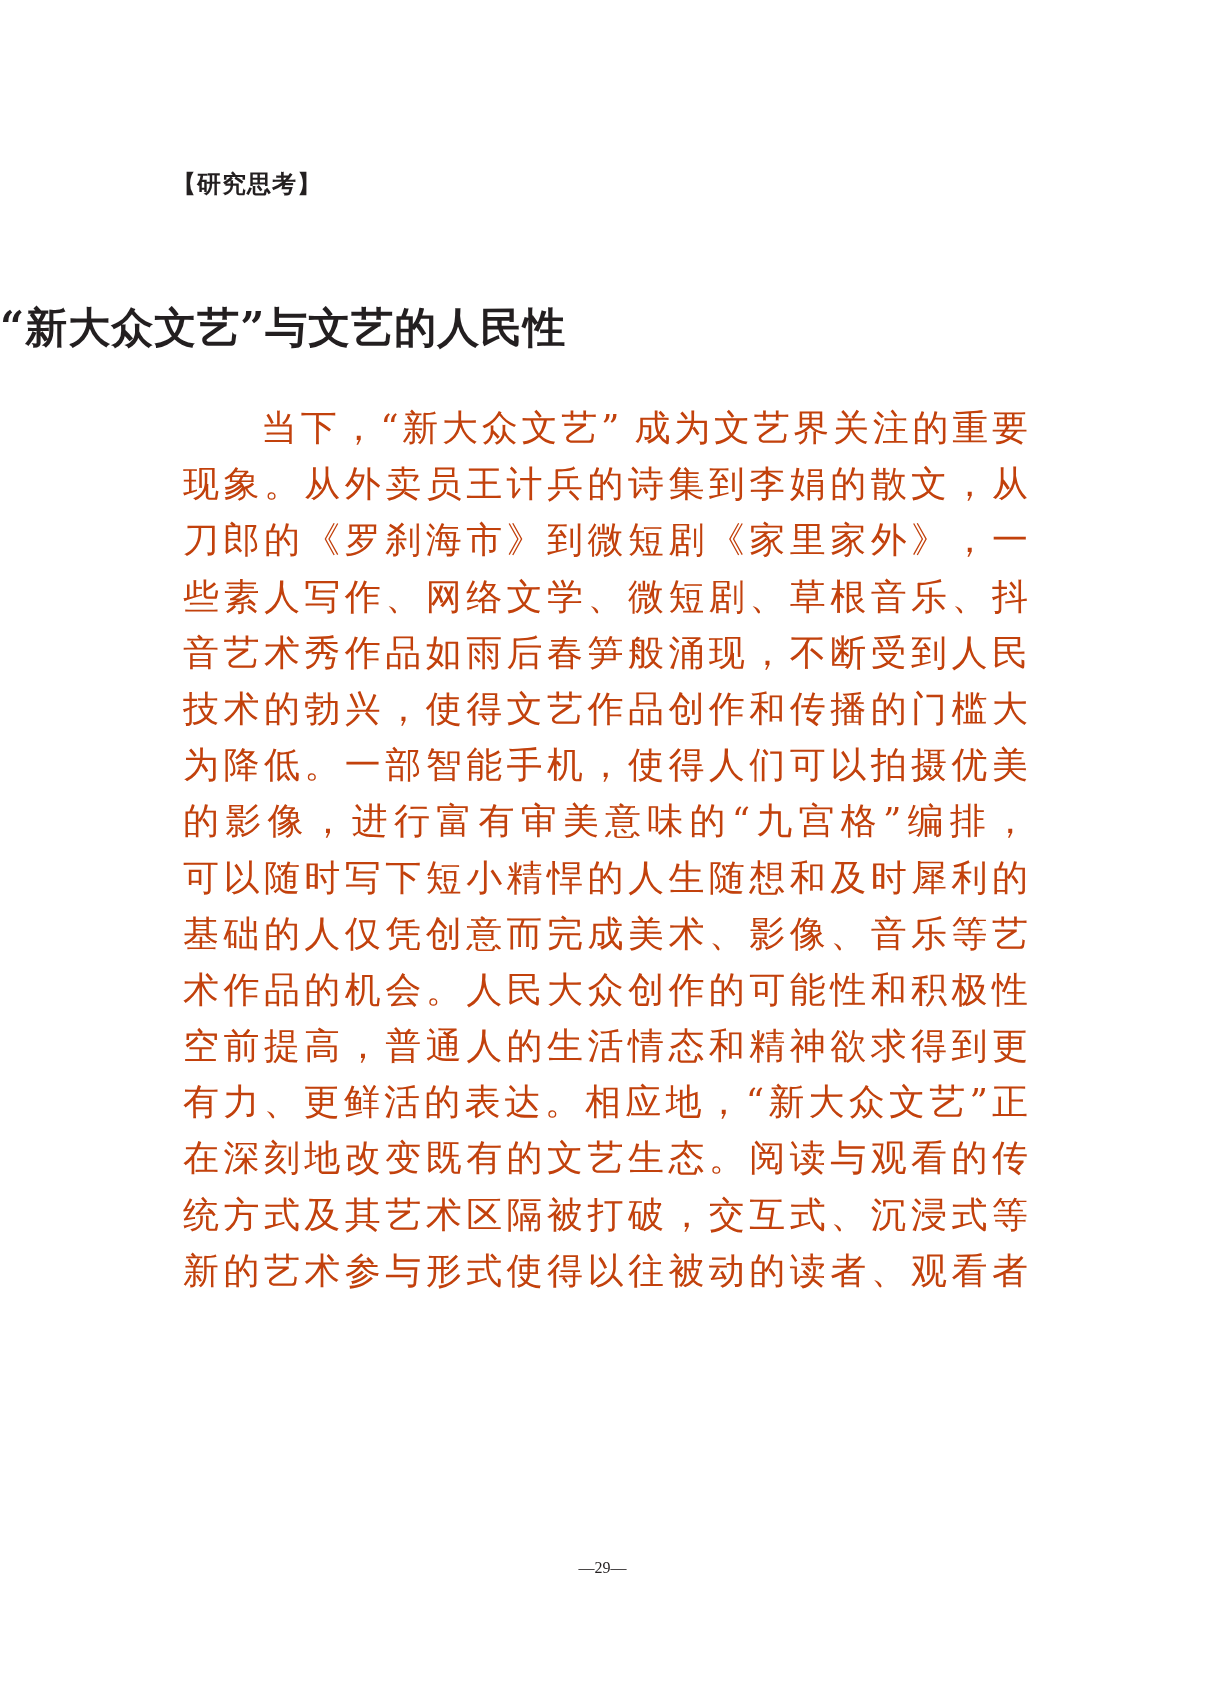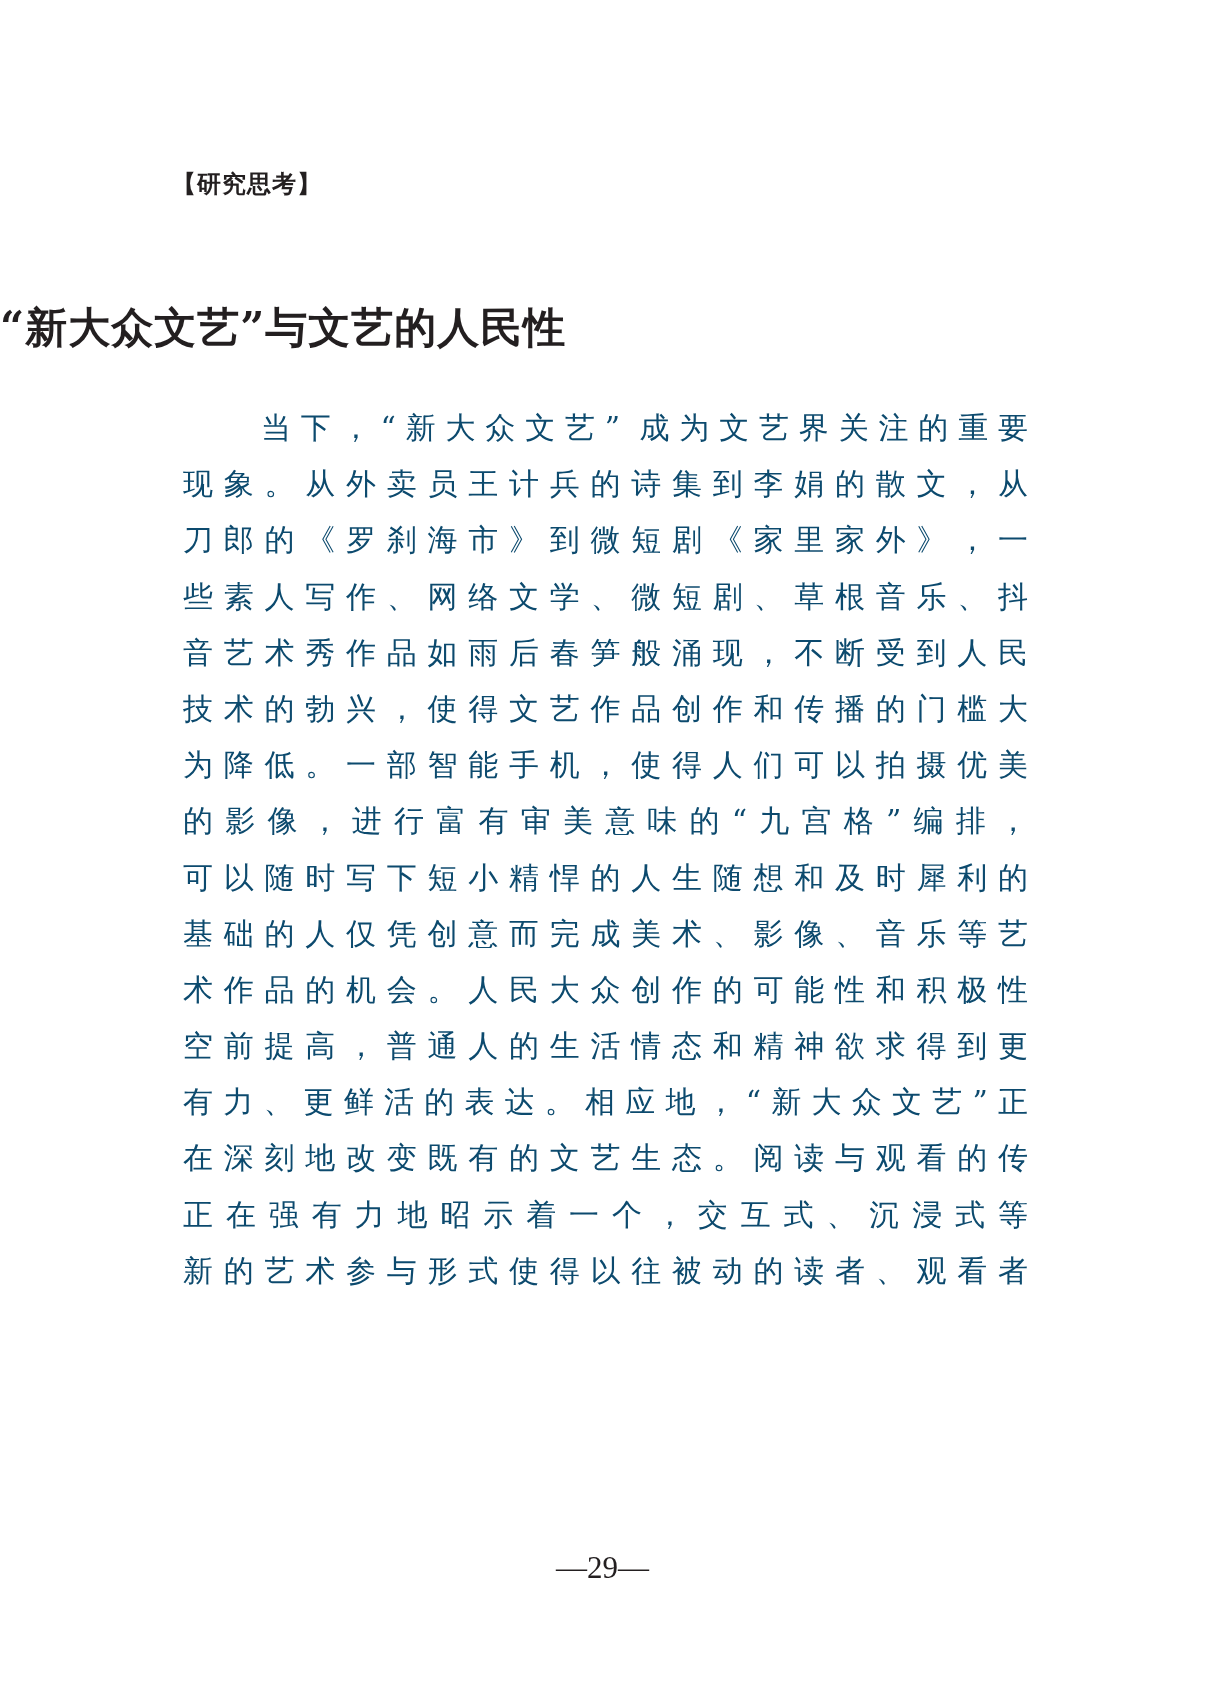--- a/index.html
+++ b/index.html
@@ -36,42 +36,42 @@
       line-height: 52px;
       color: #231f20;
       letter-spacing: 1px;
     }
     .body-text {
       position: absolute;
       left: 183px;
       top: 400px;
       width: 845px;
       font-family: "DejaVu Serif", serif;
-      font-size: 30px;
-      color: #0c4a6e;
+      font-size: 36px;
+      color: #c2410c;
     }
     .line {
       height: 56.2px;
       line-height: 56.2px;
       white-space: nowrap;
       text-align: justify;
       text-align-last: justify;
       overflow: hidden;
     }
     .line.indent {
       padding-left: 78px;
     }
     .page-number {
       position: absolute;
       left: 0;
       width: 1205px;
       top: 1553px;
       text-align: center;
       font-family: "Liberation Serif", serif;
-      font-size: 31px;
+      font-size: 16px;
       line-height: 30px;
       color: #231f20;
     }
   </style>
 </head>
 <body>
 
 <div class="section-label">【研究思考】</div>
 
 <h1 class="title" style="margin:0;">“新大众文艺”与文艺的人民性</h1>
@@ -84,17 +84,17 @@
   <div class="line">音艺术秀作品如雨后春笋般涌现，不断受到人民</div>
   <div class="line">技术的勃兴，使得文艺作品创作和传播的门槛大</div>
   <div class="line">为降低。一部智能手机，使得人们可以拍摄优美</div>
   <div class="line">的影像，进行富有审美意味的“九宫格”编排，</div>
   <div class="line">可以随时写下短小精悍的人生随想和及时犀利的</div>
   <div class="line">基础的人仅凭创意而完成美术、影像、音乐等艺</div>
   <div class="line">术作品的机会。人民大众创作的可能性和积极性</div>
   <div class="line">空前提高，普通人的生活情态和精神欲求得到更</div>
   <div class="line">有力、更鲜活的表达。相应地，“新大众文艺”正</div>
   <div class="line">在深刻地改变既有的文艺生态。阅读与观看的传</div>
-  <div class="line">正在强有力地昭示着一个，交互式、沉浸式等</div>
+  <div class="line">统方式及其艺术区隔被打破，交互式、沉浸式等</div>
   <div class="line">新的艺术参与形式使得以往被动的读者、观看者</div>
 </div>
 
 <div class="page-number">—29—</div>
 
 </body></html>

